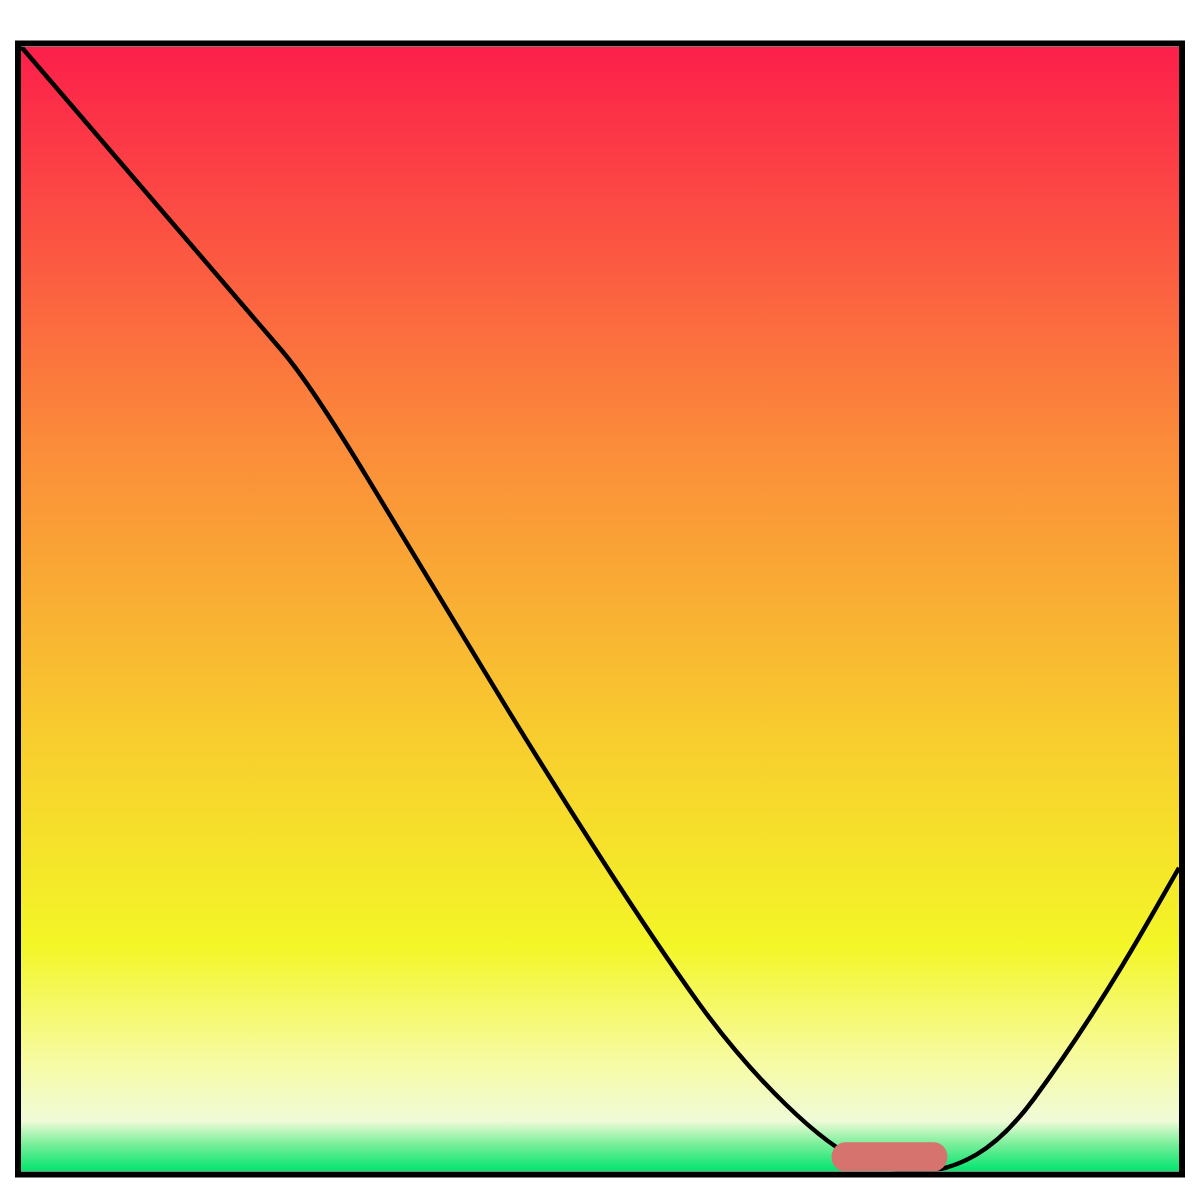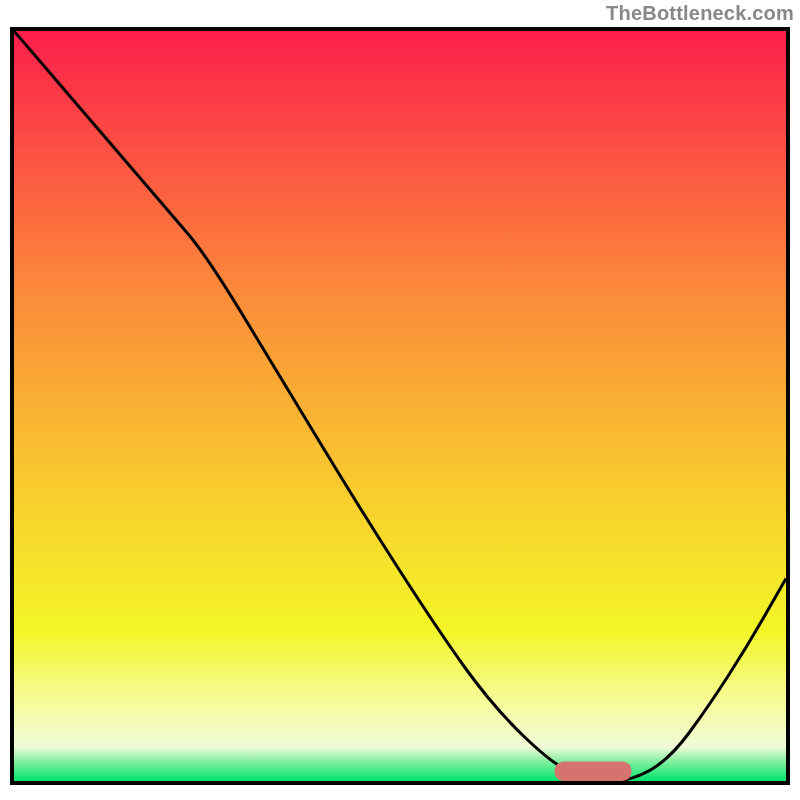--- a/index.html
+++ b/index.html
@@ -60,21 +60,20 @@
   }
   .target-marker {
     fill: #d6736e;
   }
 </style>
 </head>
 <body>
 
 <div class="container">
 
-  <div class="watermark">TheBottleneck.com</div>
 
   <div class="plot-frame">
 
     <svg class="gradient-bg" viewBox="0 0 100 100" preserveAspectRatio="none">
       <defs>
         <linearGradient id="bgGrad" x1="0" y1="0" x2="0" y2="1">
             <stop offset="0%" stop-color="#fc1f4a"></stop>
             <stop offset="35%" stop-color="#fb8b3a"></stop>
             <stop offset="62%" stop-color="#f8ce2e"></stop>
             <stop offset="80%" stop-color="#f3f627"></stop>

